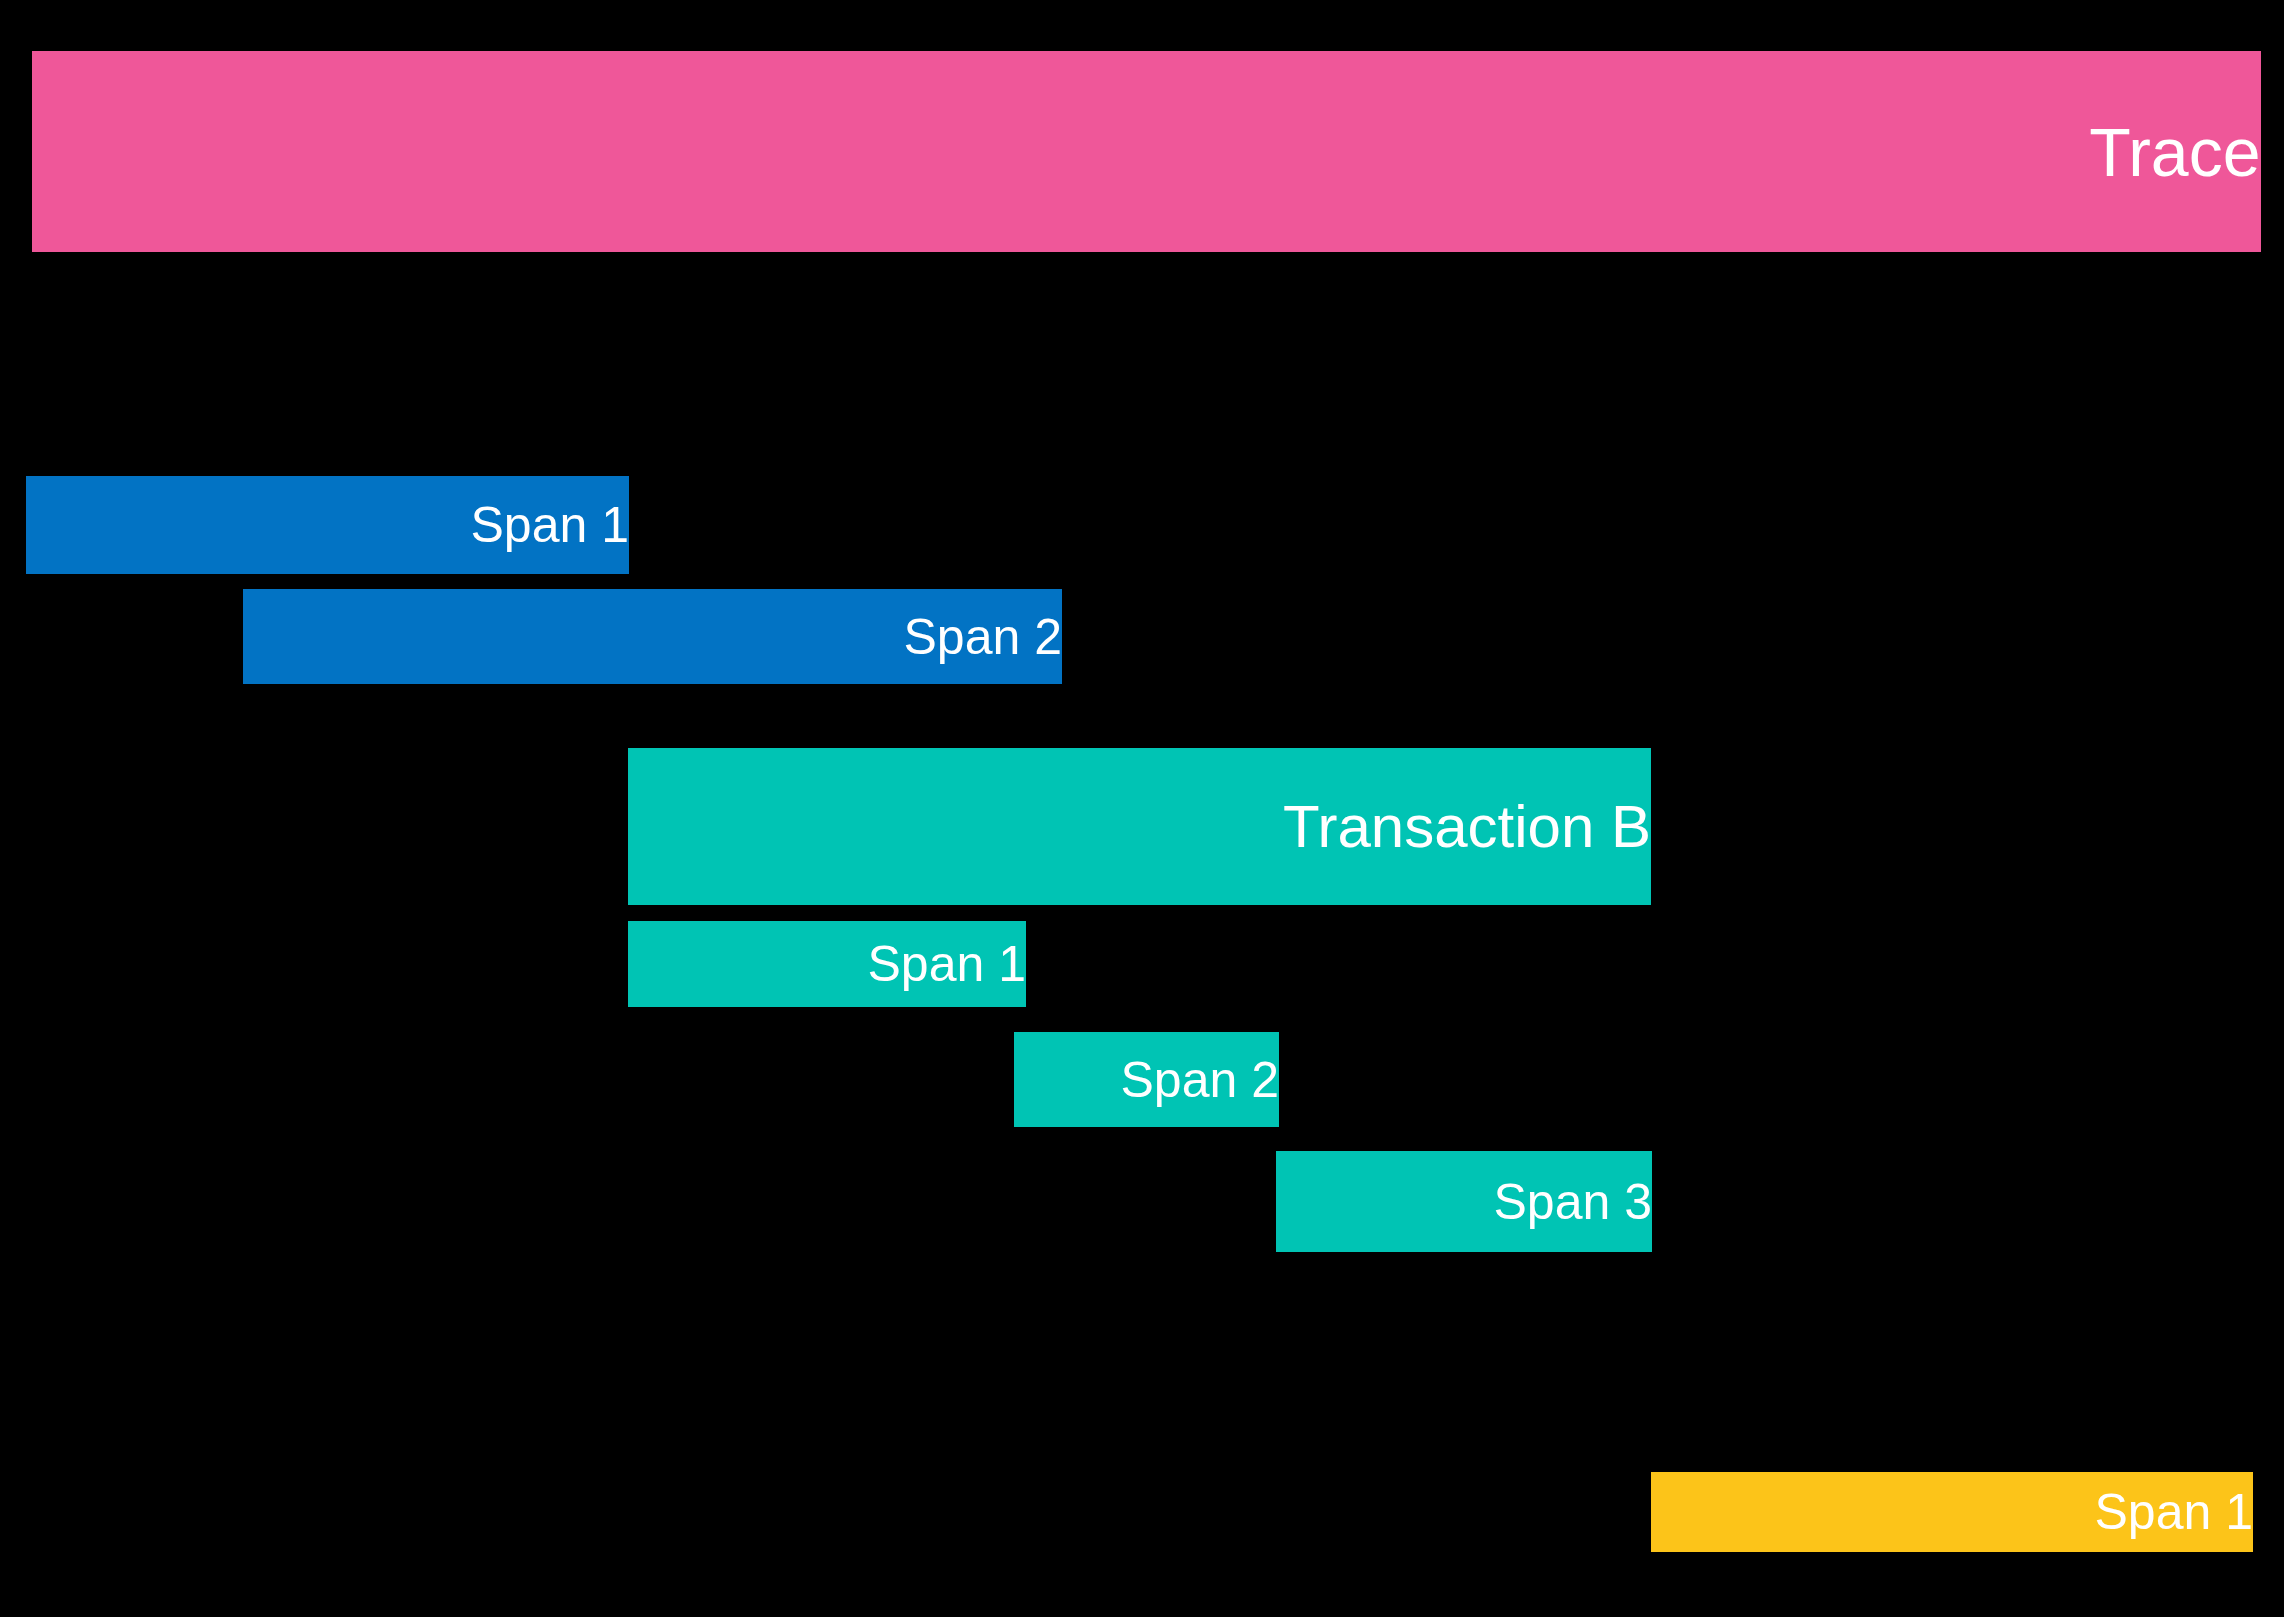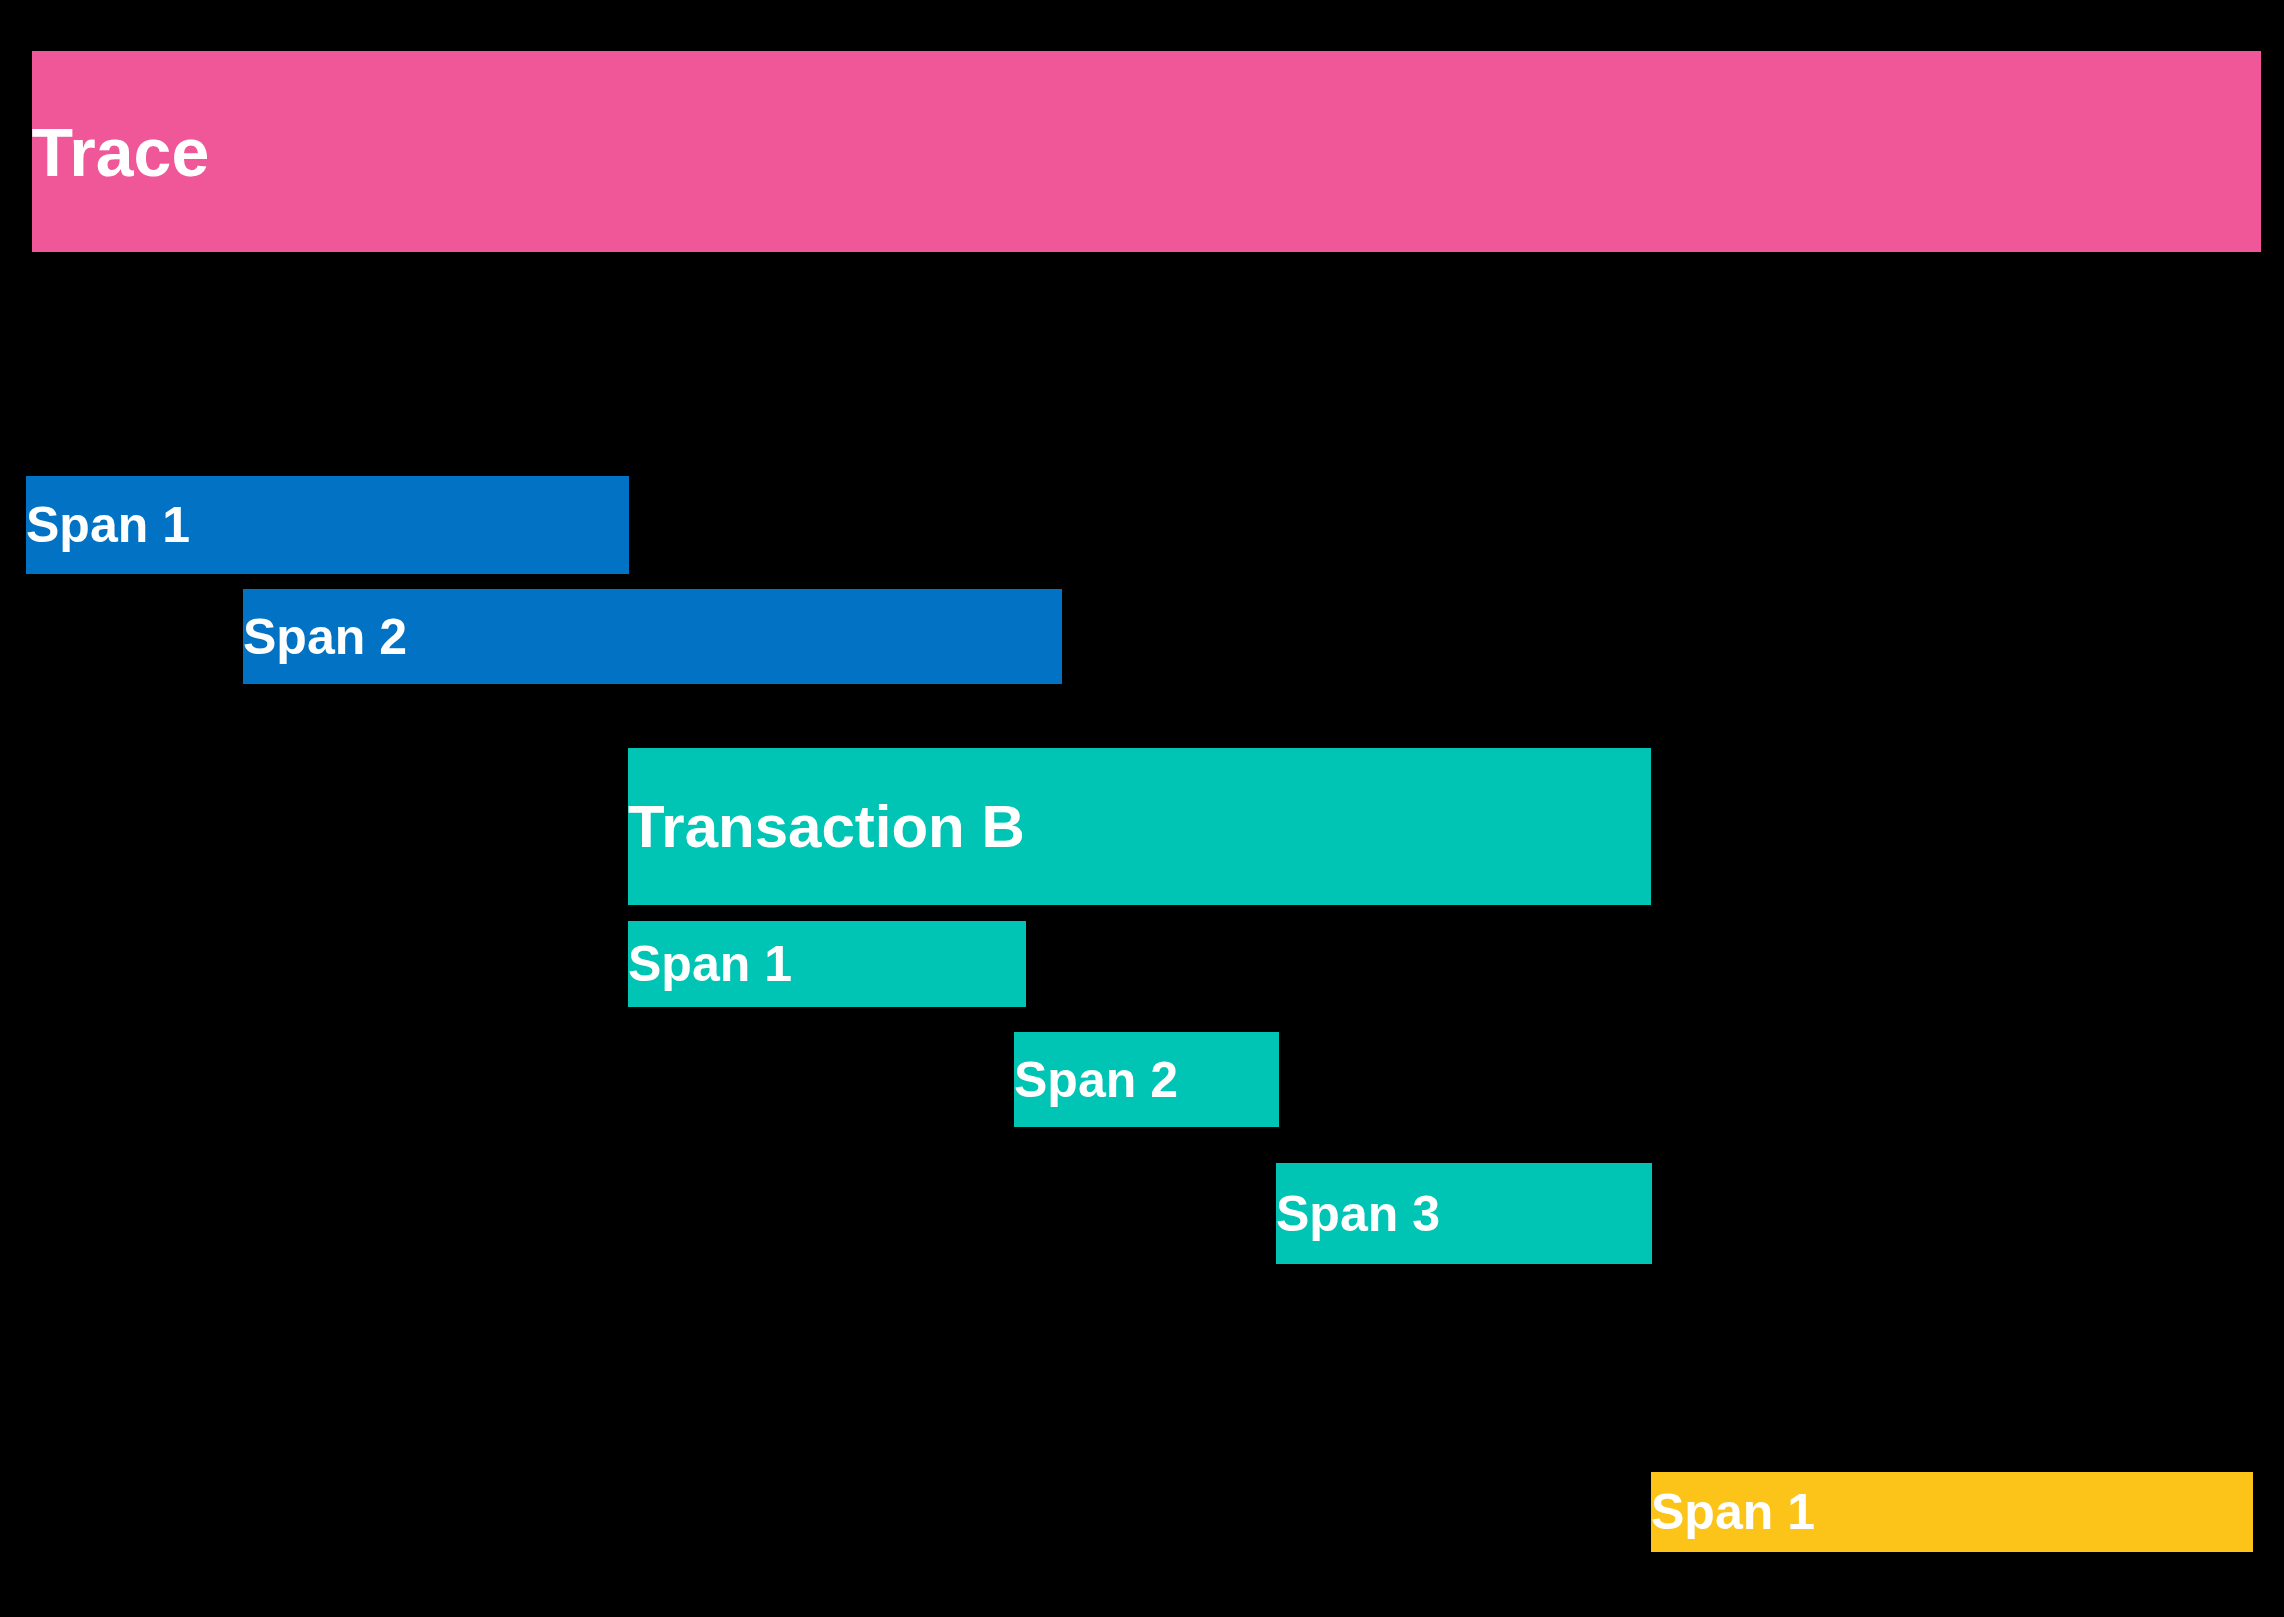--- a/index.html
+++ b/index.html
@@ -16,24 +16,24 @@
   #stage {
     position: relative;
     width: 2284px;
     height: 1618px;
     background: #000000;
   }
   .bar {
     position: absolute;
     display: flex;
     align-items: center;
-    justify-content: flex-start;
+    justify-content: flex-end;
     color: #ffffff;
     font-family: "Liberation Sans", sans-serif;
-    font-weight: 700;
+    font-weight: 400;
     line-height: 1;
     white-space: nowrap;
     box-sizing: border-box;
     overflow: hidden;
   }
   .bar-trace {
     font-size: 68px;
   }
   .bar-transaction {
     font-size: 60px;
@@ -60,20 +60,20 @@
     </div>
     <div class="bar bar-transaction" style="left: 628px; top: 748px; width: 1023px; height: 157px; background: rgb(0, 196, 180); font-size: 60px; color: rgb(255, 255, 255);">
       <span class="bar-label">Transaction B</span>
     </div>
     <div class="bar bar-span" style="left: 628px; top: 921px; width: 398px; height: 86px; background: rgb(0, 196, 180); font-size: 50px; color: rgb(255, 255, 255);">
       <span class="bar-label">Span 1</span>
     </div>
     <div class="bar bar-span" style="left: 1014px; top: 1032px; width: 265px; height: 95px; background: rgb(0, 196, 180); font-size: 50px; color: rgb(255, 255, 255);">
       <span class="bar-label">Span 2</span>
     </div>
-    <div class="bar bar-span" style="left: 1276px; top: 1151px; width: 376px; height: 101px; background: rgb(0, 196, 180); font-size: 50px; color: rgb(255, 255, 255); margin-top: 12px;">
+    <div class="bar bar-span" style="left: 1276px; top: 1151px; width: 376px; height: 101px; background: rgb(0, 196, 180); font-size: 50px; color: rgb(255, 255, 255);">
       <span class="bar-label">Span 3</span>
     </div>
     <div class="bar bar-span" style="left: 1651px; top: 1472px; width: 602px; height: 80px; background: rgb(252, 196, 25); font-size: 50px; color: rgb(255, 255, 255);">
       <span class="bar-label">Span 1</span>
     </div>
   </div>
 
 
 </body></html>

